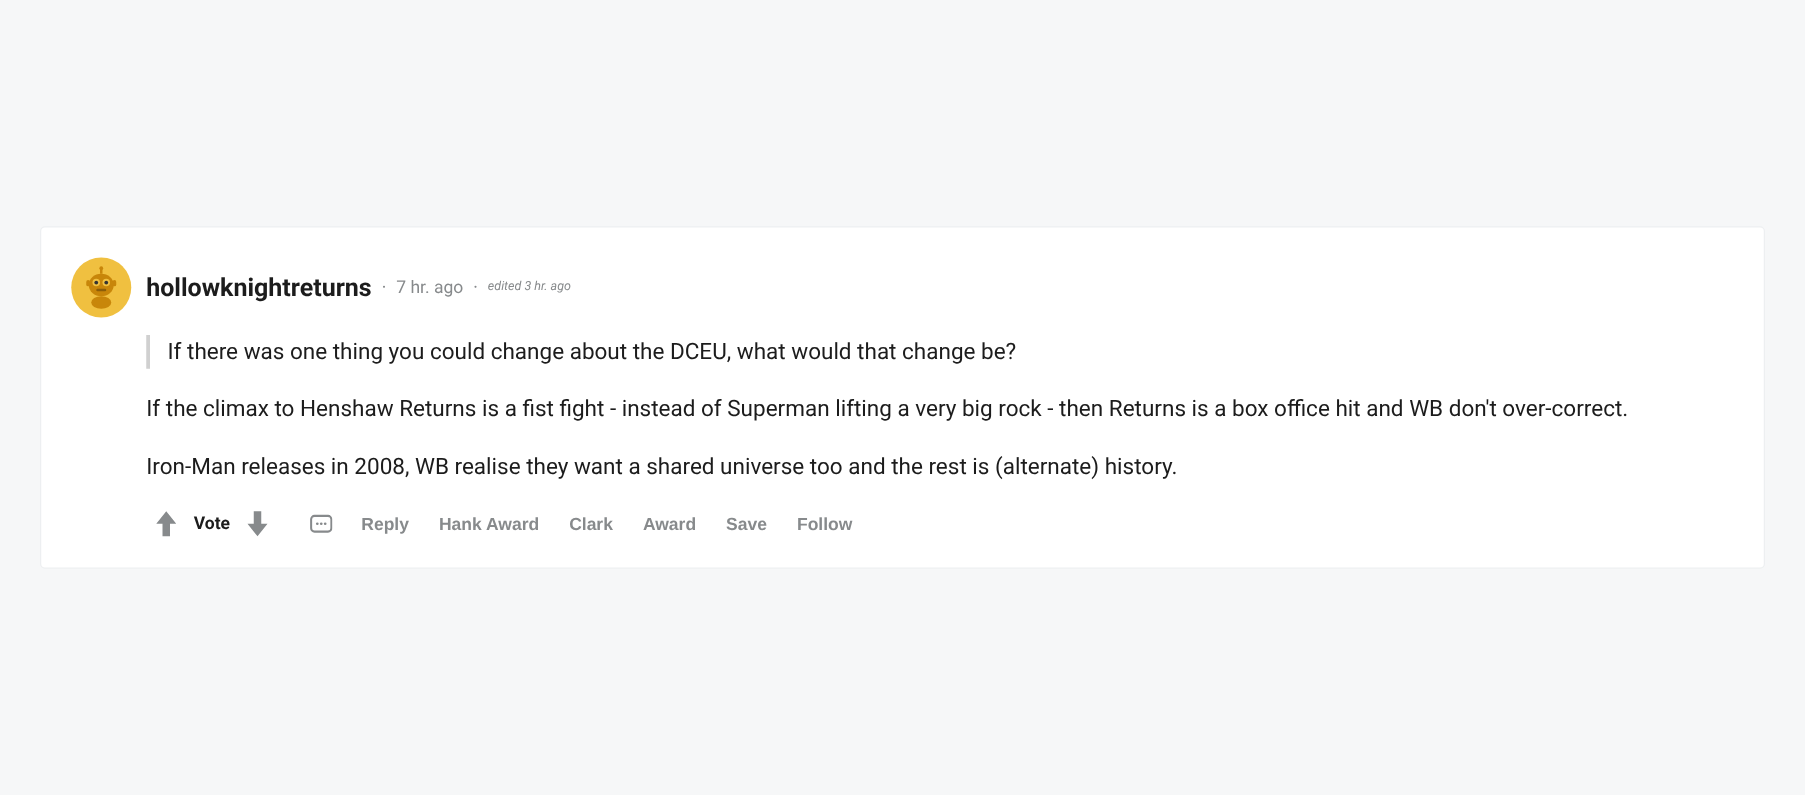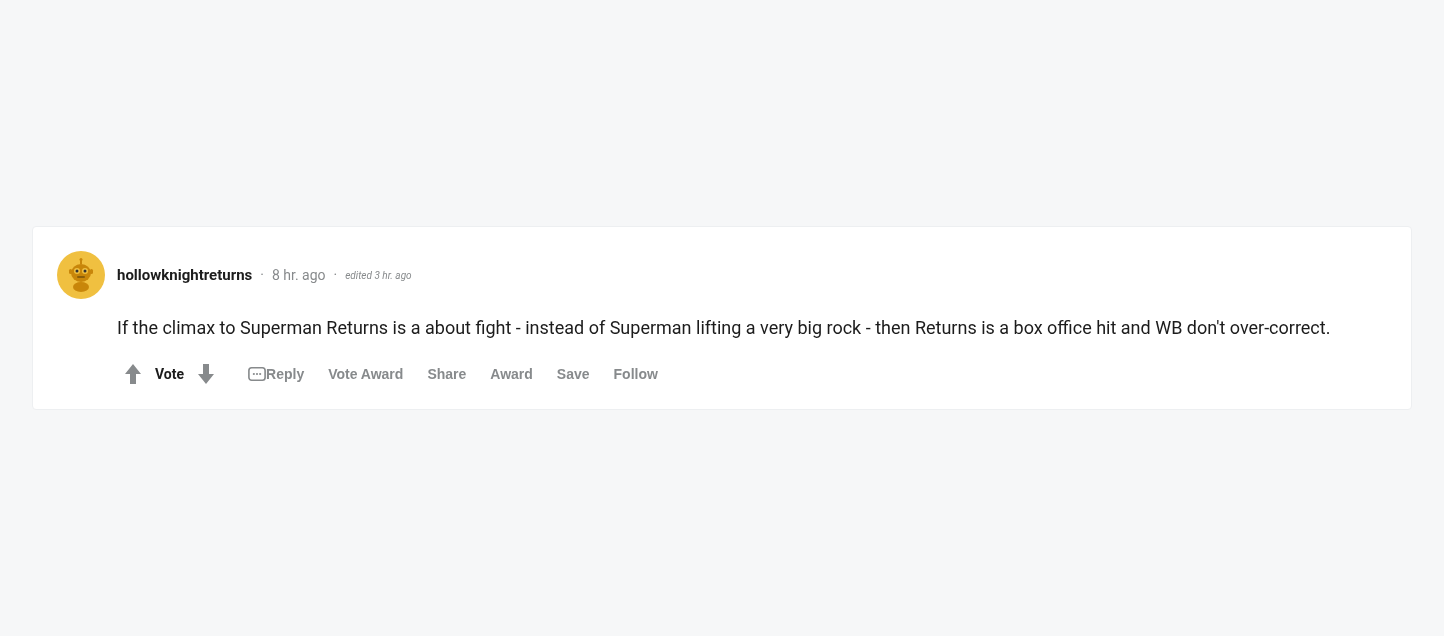--- a/index.html
+++ b/index.html
@@ -53,21 +53,21 @@
 
     .comment-meta {
       display: flex;
       align-items: center;
       gap: 8px;
       flex-wrap: wrap;
     }
 
     .username {
       font-weight: 700;
-      font-size: 15px;
+      font-size: 20px;
       color: #1c1c1c;
     }
 
     .dot-separator {
       color: #878a8c;
       font-size: 14px;
     }
 
     .timestamp {
       color: #878a8c;
@@ -128,21 +128,21 @@
 
     .vote-label {
       font-size: 14px;
       font-weight: 700;
       color: #1c1c1c;
     }
 
     .action-btn {
       display: flex;
       align-items: center;
-      gap: 0;
+      gap: 23px;
       padding: 6px 10px;
       background: none;
       border: none;
       cursor: pointer;
       color: #878a8c;
       font-size: 14px;
       font-weight: 700;
       border-radius: 2px;
       white-space: nowrap;
     }
@@ -177,30 +177,34 @@
         <ellipse cx="18" cy="30" rx="8" ry="5" fill="#c8860a"></ellipse>
 
         <rect x="6" y="12" width="3" height="5" rx="1.5" fill="#c8860a"></rect>
         <rect x="27" y="12" width="3" height="5" rx="1.5" fill="#c8860a"></rect>
       </svg>
     </div>
 
     <div class="comment-meta">
       <span class="username">hollowknightreturns</span>
       <span class="dot-separator">·</span>
-      <span class="timestamp">8 hr. ago</span>
+      <span class="timestamp">7 hr. ago</span>
       <span class="dot-separator">·</span>
       <span class="edited-tag">edited 3 hr. ago</span>
     </div>
   </div>
 
   <div class="comment-body">
 
-
-    <p class="comment-text">If the climax to Superman Returns is a about fight - instead of Superman lifting a very big rock - then Returns is a box office hit and WB don't over-correct.</p>
+    <div class="quoted-block">
+      <p class="quoted-text">If there was one thing you could change about the DCEU, what would that change be?</p>
+    </div>
+
+    <p class="comment-text">If the climax to Henshaw Returns is a fist fight - instead of Superman lifting a very big rock - then Returns is a box office hit and WB don't over-correct.</p>
+    <p class="comment-text">Iron-Man releases in 2008, WB realise they want a shared universe too and the rest is (alternate) history.</p>
 
     <div class="comment-actions">
 
       <div class="vote-section">
         <div class="vote-icon">
           <svg width="28" height="28" viewBox="0 0 28 28" xmlns="http://www.w3.org/2000/svg">
             <path d="M14 4 L22 14 H17 V24 H11 V14 H6 Z" fill="#878a8c"></path>
           </svg>
         </div>
         <span class="vote-label">Vote</span>
@@ -215,25 +219,25 @@
         <svg class="reply-icon" viewBox="0 0 20 20" xmlns="http://www.w3.org/2000/svg">
           <rect x="1" y="3" width="18" height="14" rx="3" ry="3" fill="none" stroke="#878a8c" stroke-width="1.8"></rect>
           <circle cx="6.5" cy="10" r="1.2" fill="#878a8c"></circle>
           <circle cx="10" cy="10" r="1.2" fill="#878a8c"></circle>
           <circle cx="13.5" cy="10" r="1.2" fill="#878a8c"></circle>
         </svg>
         <span>Reply</span>
       </button>
 
       <button class="action-btn">
-        <span>Vote Award</span>
-      </button>
-
-      <button class="action-btn">
-        <span>Share</span>
+        <span>Hank Award</span>
+      </button>
+
+      <button class="action-btn">
+        <span>Clark</span>
       </button>
 
       <button class="action-btn">
         <span>Award</span>
       </button>
 
       <button class="action-btn">
         <span>Save</span>
       </button>
 

